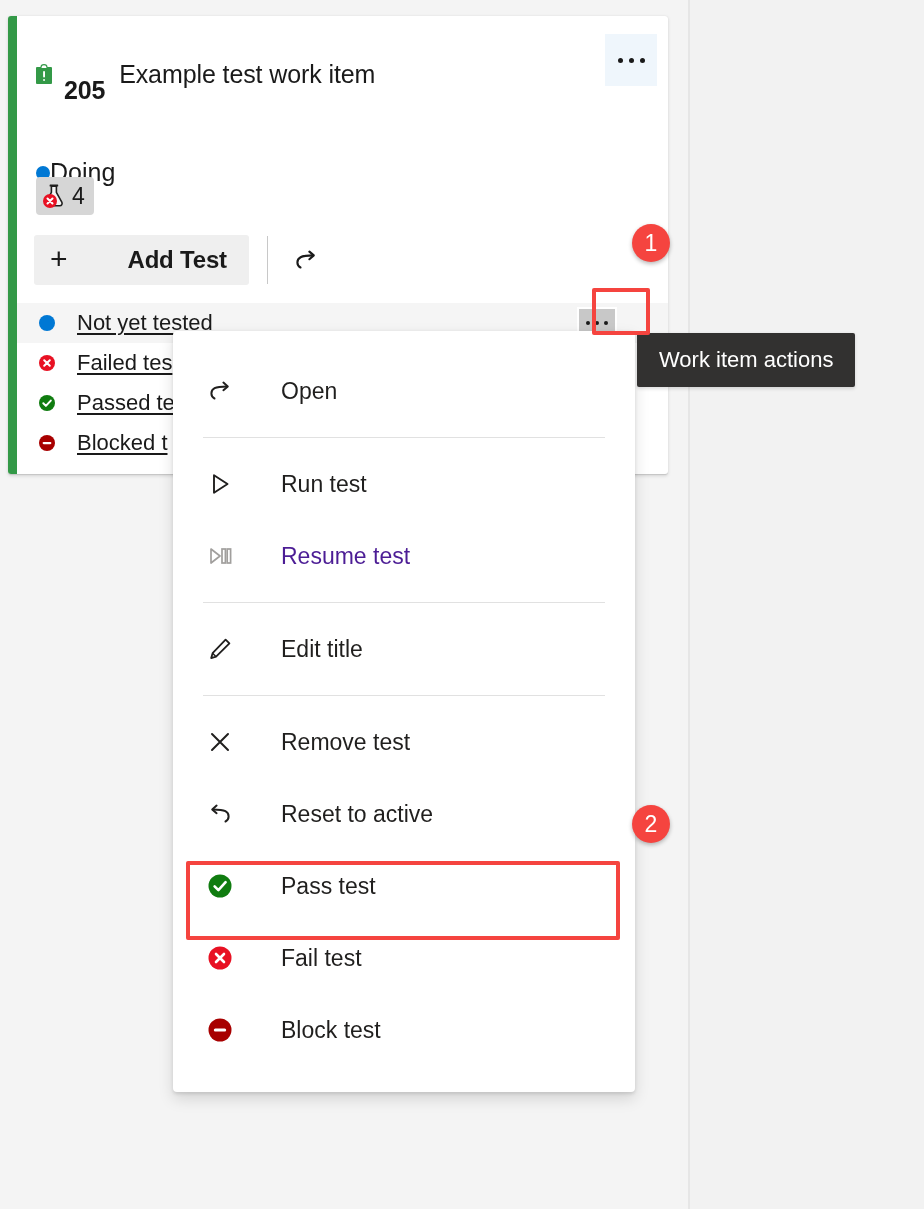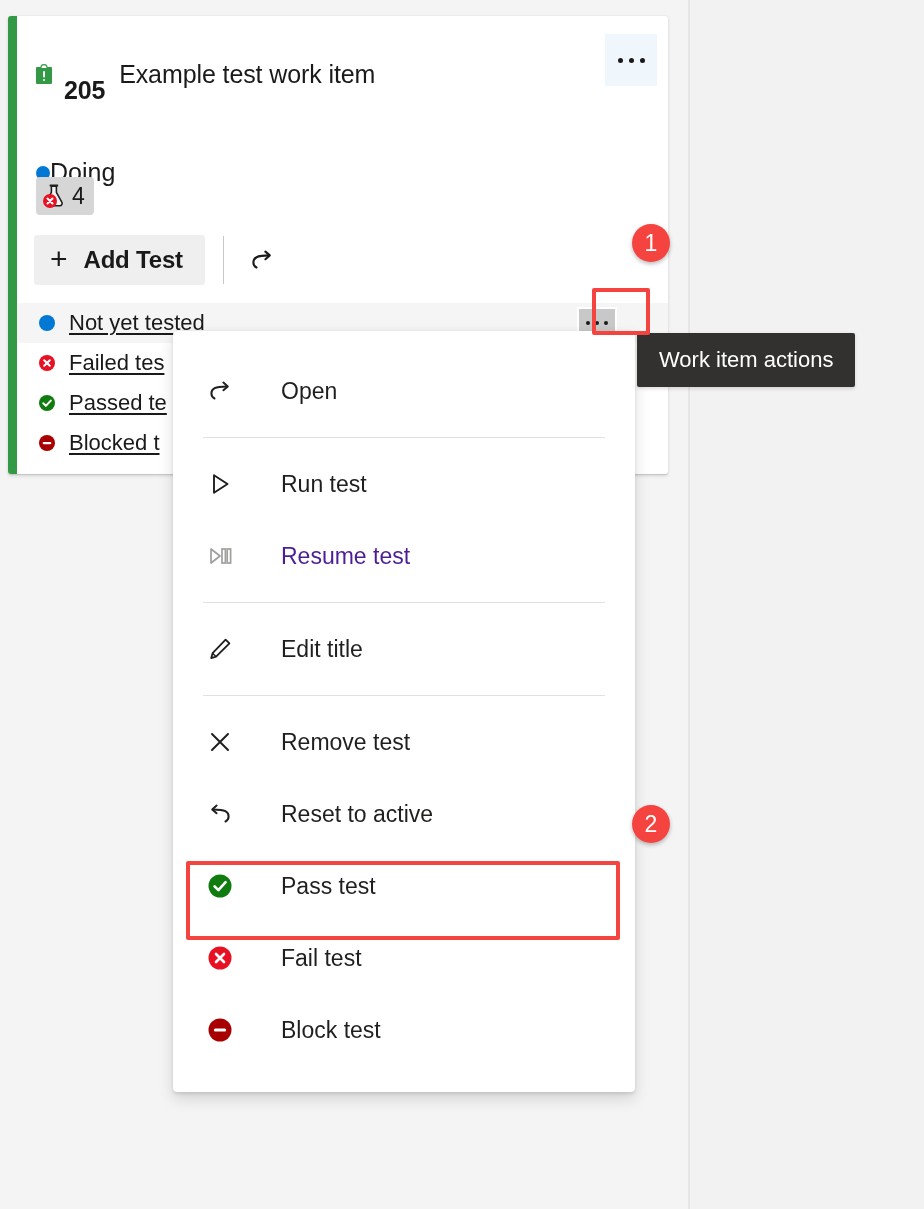--- a/index.html
+++ b/index.html
@@ -191,20 +191,21 @@
     font-weight: 300;
     color: #1a1a1a;
     line-height: 1;
     margin-top: -3px;
   }
   #add-test-button .lbl {
     font-size: 24px;
     font-weight: 700;
     color: #1a1a1a;
     letter-spacing: -0.2px;
+    margin-left: 44px;
   }
   #toolbar-separator {
     width: 1px;
     height: 48px;
     background: #c8c8c8;
     margin: 0 16px 0 18px;
   }
   #refresh-tests-button {
     width: 44px; height: 44px;
     display: flex;
@@ -223,20 +224,21 @@
     top: 287px;
     right: 0;
   }
   .test-row {
     position: relative;
     height: 40px;
     display: flex;
     align-items: center;
     padding-left: 20px;
     box-sizing: border-box;
+    gap: 8px;
   }
   .test-row.is-hovered {
     background: #f5f5f5;
   }
   .test-icon {
     width: 20px; height: 20px;
     flex: 0 0 auto;
     margin-right: 12px;
     display: block;
   }

